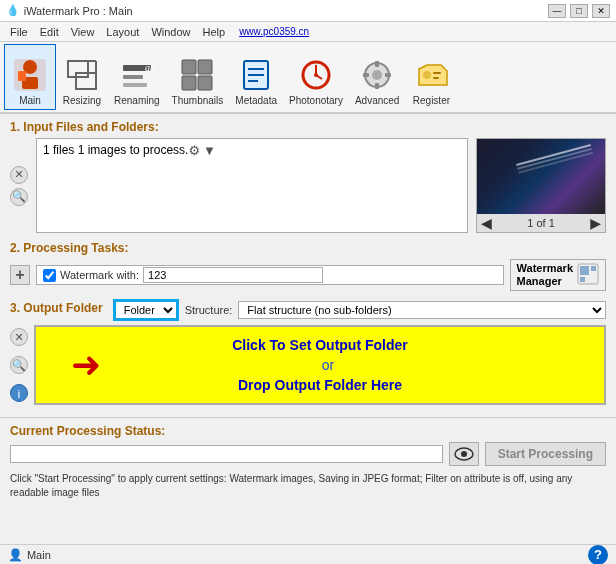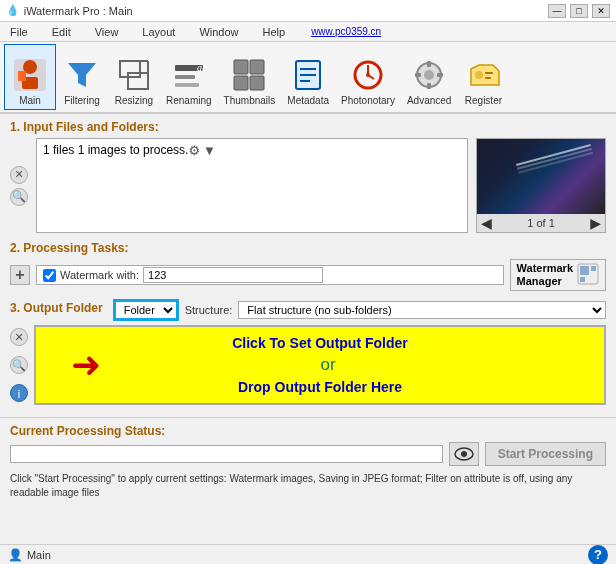--- a/index.html
+++ b/index.html
@@ -41,21 +41,21 @@
       align-items: center;
       justify-content: center;
       font-size: 9px;
       cursor: pointer;
     }
     .menu-bar {
       background: #f5f5f5;
       border-bottom: 1px solid #ccc;
       display: flex;
       align-items: center;
-      gap: 12px;
+      gap: 0;
       padding: 2px 4px;
       height: 20px;
       font-size: 11px;
     }
     .menu-item {
       padding: 1px 6px;
       cursor: pointer;
       color: #333;
     }
     .watermark-url {
@@ -311,22 +311,22 @@
       gap: 4px;
       min-height: 80px;
       position: relative;
     }
     .drop-text-click {
       font-weight: bold;
       color: #0000cc;
       font-size: 14px;
     }
     .drop-text-or {
-      font-size: 17px;
-      color: #0f766e;
+      font-size: 14px;
+      color: #1d4ed8;
       margin-left: 16px;
     }
     .drop-text-drop {
       font-weight: bold;
       color: #0000cc;
       font-size: 14px;
     }
     .red-arrow {
       position: absolute;
       left: 35px;
@@ -451,28 +451,20 @@
       <svg width="36" height="36" viewBox="0 0 36 36">
         <rect x="2" y="2" width="32" height="32" rx="3" fill="#cc4400" opacity="0.15"></rect>
         <circle cx="18" cy="10" r="7" fill="#cc4400"></circle>
         <rect x="10" y="20" width="16" height="12" rx="2" fill="#cc4400"></rect>
         <rect x="6" y="14" width="8" height="10" rx="1" fill="#ff6622"></rect>
       </svg>
     </div>
     <span class="toolbar-label">Main</span>
   </div>
 
-  <div class="toolbar-btn">
-    <div class="toolbar-icon">
-      <svg width="36" height="36" viewBox="0 0 36 36">
-        <polygon points="4,6 32,6 22,18 22,30 14,26 14,18" fill="#0066cc" opacity="0.8"></polygon>
-      </svg>
-    </div>
-    <span class="toolbar-label">Filtering</span>
-  </div>
 
   <div class="toolbar-btn">
     <div class="toolbar-icon">
       <svg width="36" height="36" viewBox="0 0 36 36">
         <rect x="4" y="4" width="20" height="16" fill="none" stroke="#666" stroke-width="2"></rect>
         <rect x="12" y="16" width="20" height="16" fill="none" stroke="#666" stroke-width="2"></rect>
         <line x1="24" y1="4" x2="32" y2="4" stroke="#666" stroke-width="2"></line>
         <line x1="32" y1="4" x2="32" y2="16" stroke="#666" stroke-width="2"></line>
       </svg>
     </div>

